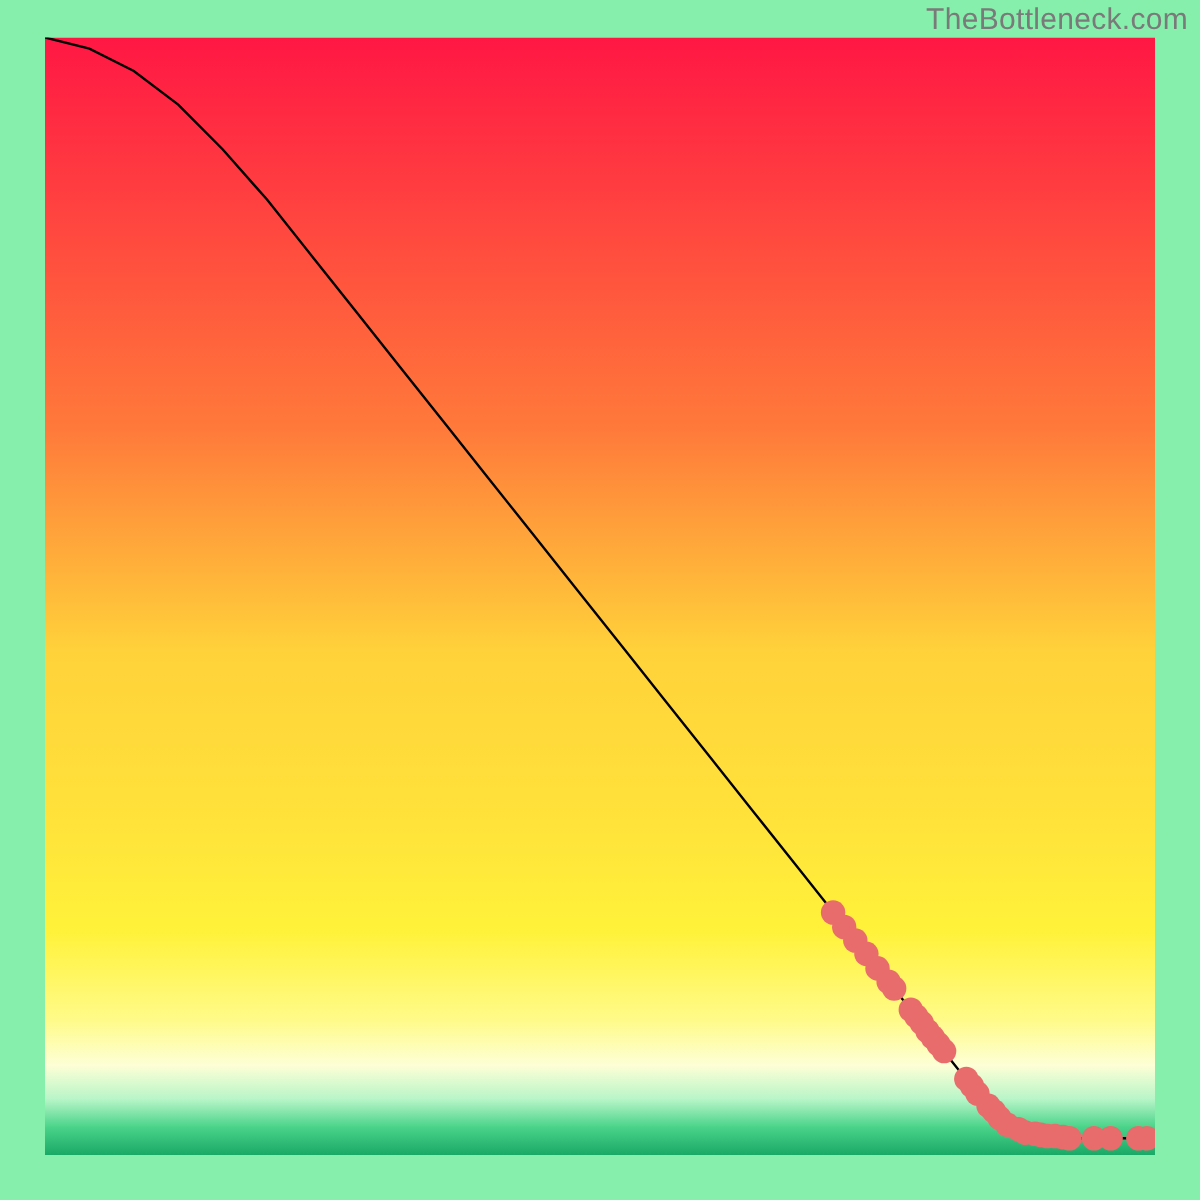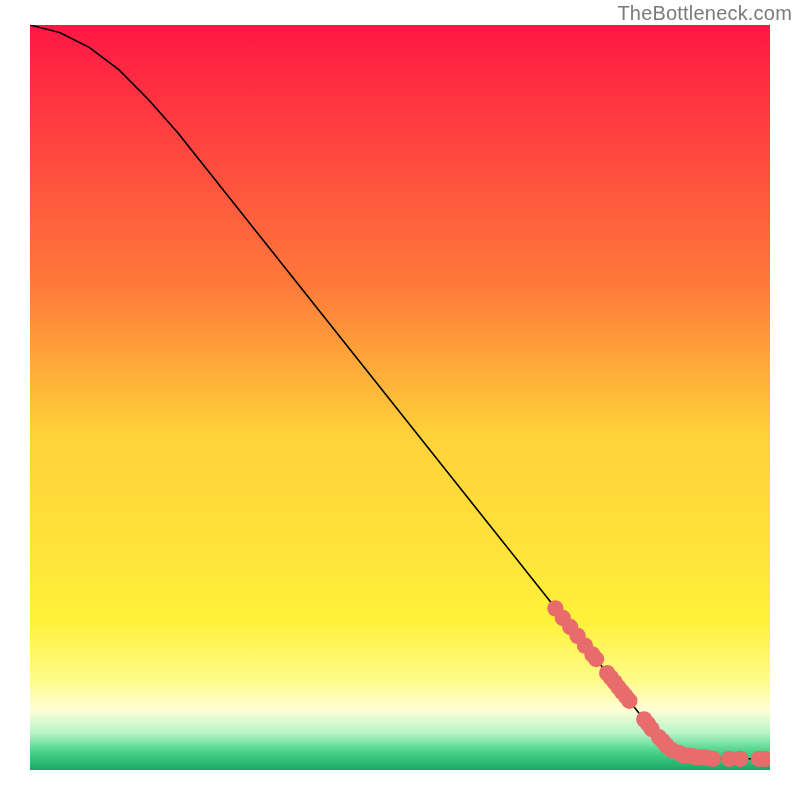--- a/index.html
+++ b/index.html
@@ -8,21 +8,21 @@
     width: 800px;
     height: 800px;
     background: #000;
     font-family: Arial, Helvetica, sans-serif;
     overflow: hidden;
   }
   .frame {
     position: relative;
     width: 800px;
     height: 800px;
-    background: #ffffff;
+    background: #86efac;
     text-align: right;
   }
   .watermark {
     position: absolute;
     top: 2px;
     right: 8px;
     color: #7a7a7a;
     font-size: 20px;
     font-weight: 500;
     letter-spacing: 0.2px;

